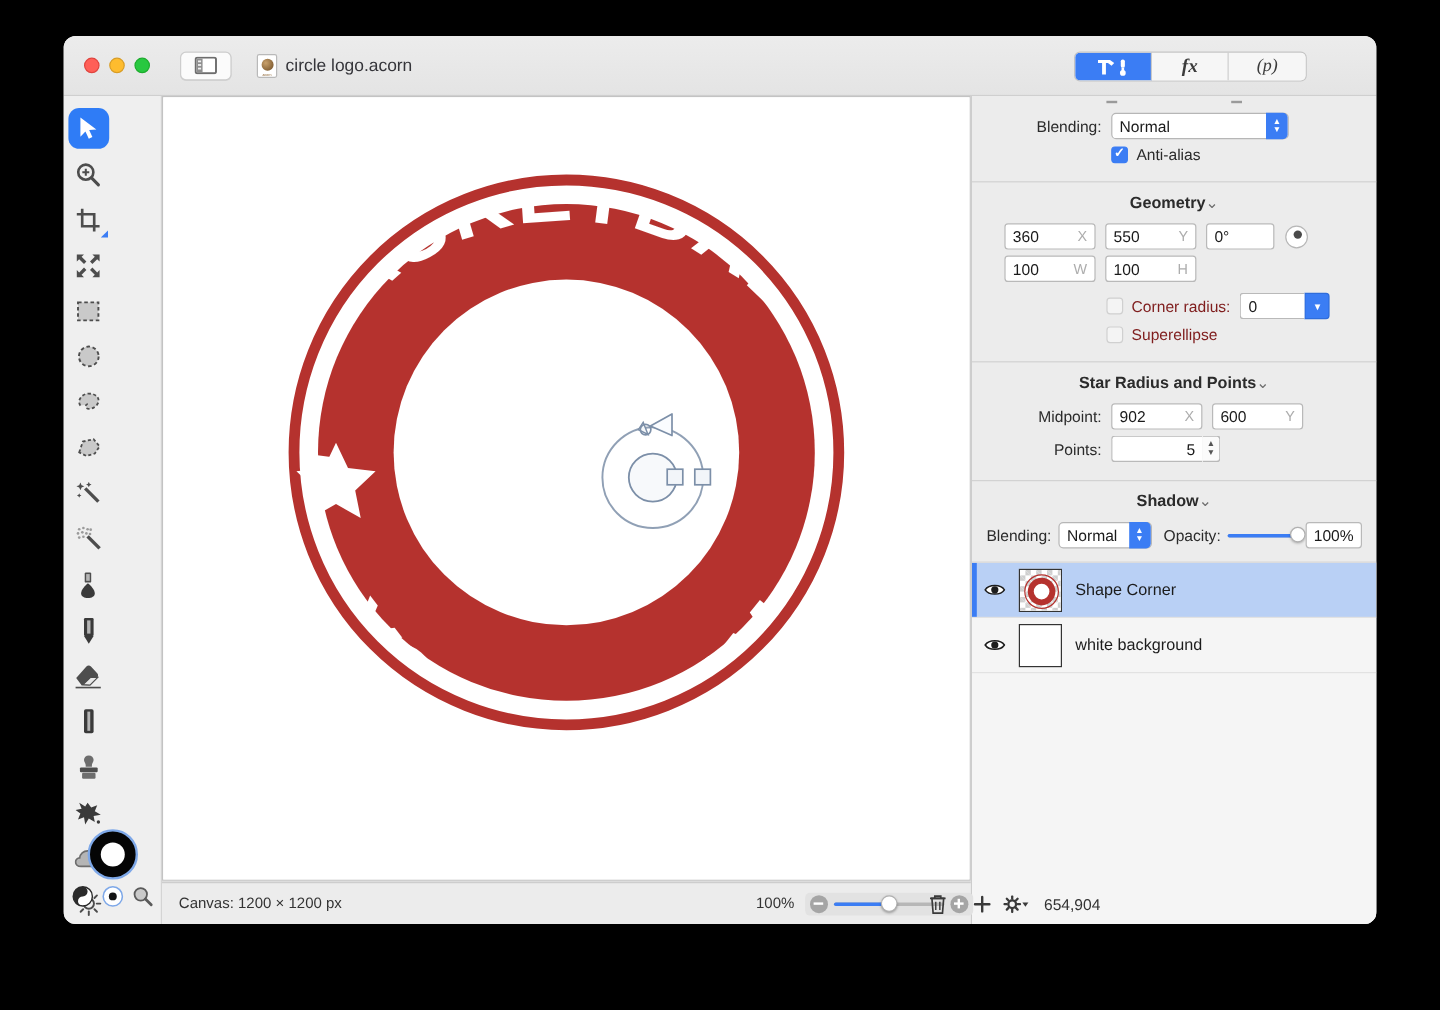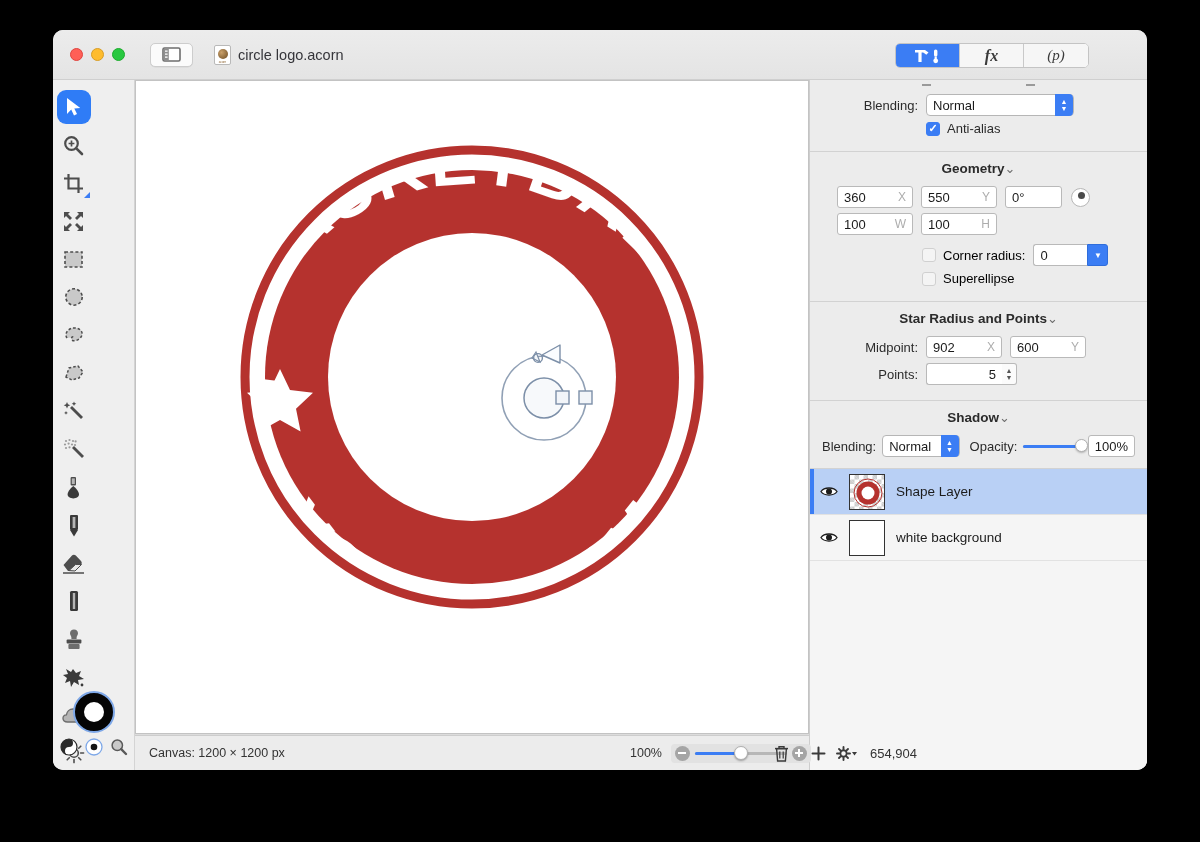--- a/index.html
+++ b/index.html
@@ -197,21 +197,21 @@
   }
   .cb.checked {
     background: #3b7df4; border-color: #3b7df4;
     display:flex; align-items:center; justify-content:center;
   }
   .cb.checked::after {
     content:"✓"; color:#fff; font-size: 11px; line-height: 11px; font-weight: bold;
   }
   .cb.dis { border-color: #d0d0d0; background: #f4f4f4; }
   .cbtxt { font-size: 13px; color: #2b2b2b; }
-  .cbtxt.dis { color: #000000; }
+  .cbtxt.dis { color: #7f1d1d; }
   .rotate-knob {
     width: 19px; height: 19px; border-radius: 50%;
     background: #fff; border: 1px solid #b7b7b7;
     position: relative; margin-left: 9px;
   }
   .rotate-knob::after {
     content:""; position:absolute; left:6px; top:3px;
     width:7px; height:7px; border-radius:50%; background:#4a4a4a;
   }
   .bluedrop {
@@ -700,21 +700,21 @@
             <circle cx="9" cy="6.5" r="3" fill="#1c1c1c"></circle>
           </svg>
           <div class="layer-thumb">
             <div class="checker"></div>
             <svg width="36" height="36" viewBox="0 0 36 36" style="position:absolute;left:0;top:0">
               <circle cx="18" cy="18" r="14" fill="none" stroke="#B5322E" stroke-width="1"></circle>
               <circle cx="18" cy="18" r="11.5" fill="#B5322E"></circle>
               <circle cx="18" cy="18" r="6.5" fill="#fff"></circle>
             </svg>
           </div>
-          <span class="layer-name">Shape Layer</span>
+          <span class="layer-name">Shape Corner</span>
         </div>
 
         <div class="layer">
           <svg width="18" height="13" viewBox="0 0 18 13">
             <path d="M1 6.5 C4 1.8 14 1.8 17 6.5 C14 11.2 4 11.2 1 6.5 Z" fill="#fff" stroke="#1c1c1c" stroke-width="1.3"></path>
             <circle cx="9" cy="6.5" r="3" fill="#1c1c1c"></circle>
           </svg>
           <div class="layer-thumb"></div>
           <span class="layer-name">white background</span>
         </div>

